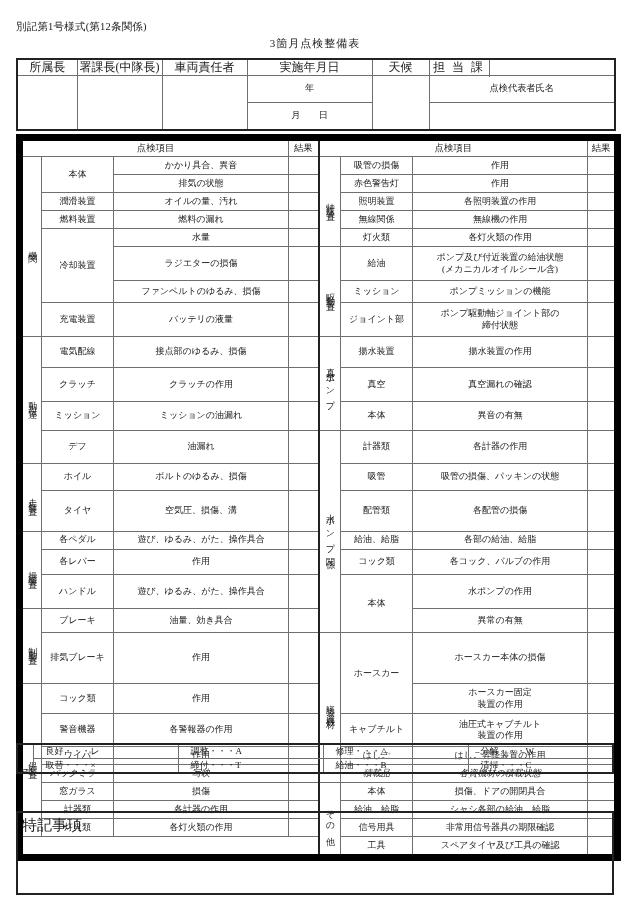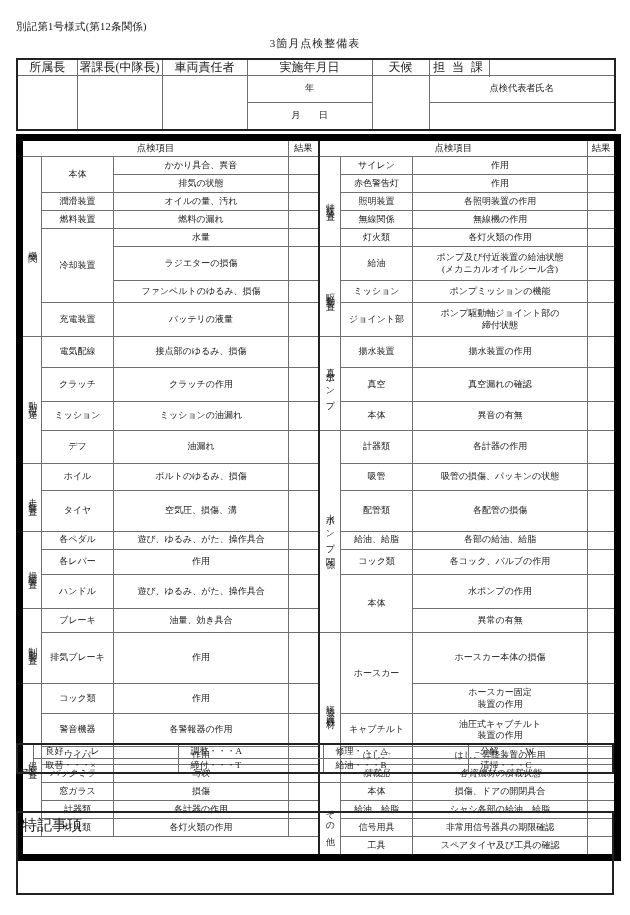--- a/index.html
+++ b/index.html
@@ -221,21 +221,21 @@
           <td>結果</td>
           <td colspan="3" class="half-divider">点検項目</td>
           <td>結果</td>
         </tr>
         <tr style="height: 17px;">
           <td rowspan="8" class="vgroup"><span>機関</span></td>
           <td rowspan="2">本体</td>
           <td>かかり具合、異音</td>
           <td class="result-cell"></td>
           <td rowspan="5" class="vgroup half-divider"><span>特殊装置</span></td>
-          <td rowspan="1">サイレン</td>
+          <td rowspan="1">吸管の損傷</td>
           <td>作用</td>
           <td class="result-cell"></td>
         </tr>
         <tr style="height: 17px;">
           <td>排気の状態</td>
           <td class="result-cell"></td>
           <td rowspan="1">赤色警告灯</td>
           <td>作用</td>
           <td class="result-cell"></td>
         </tr>

